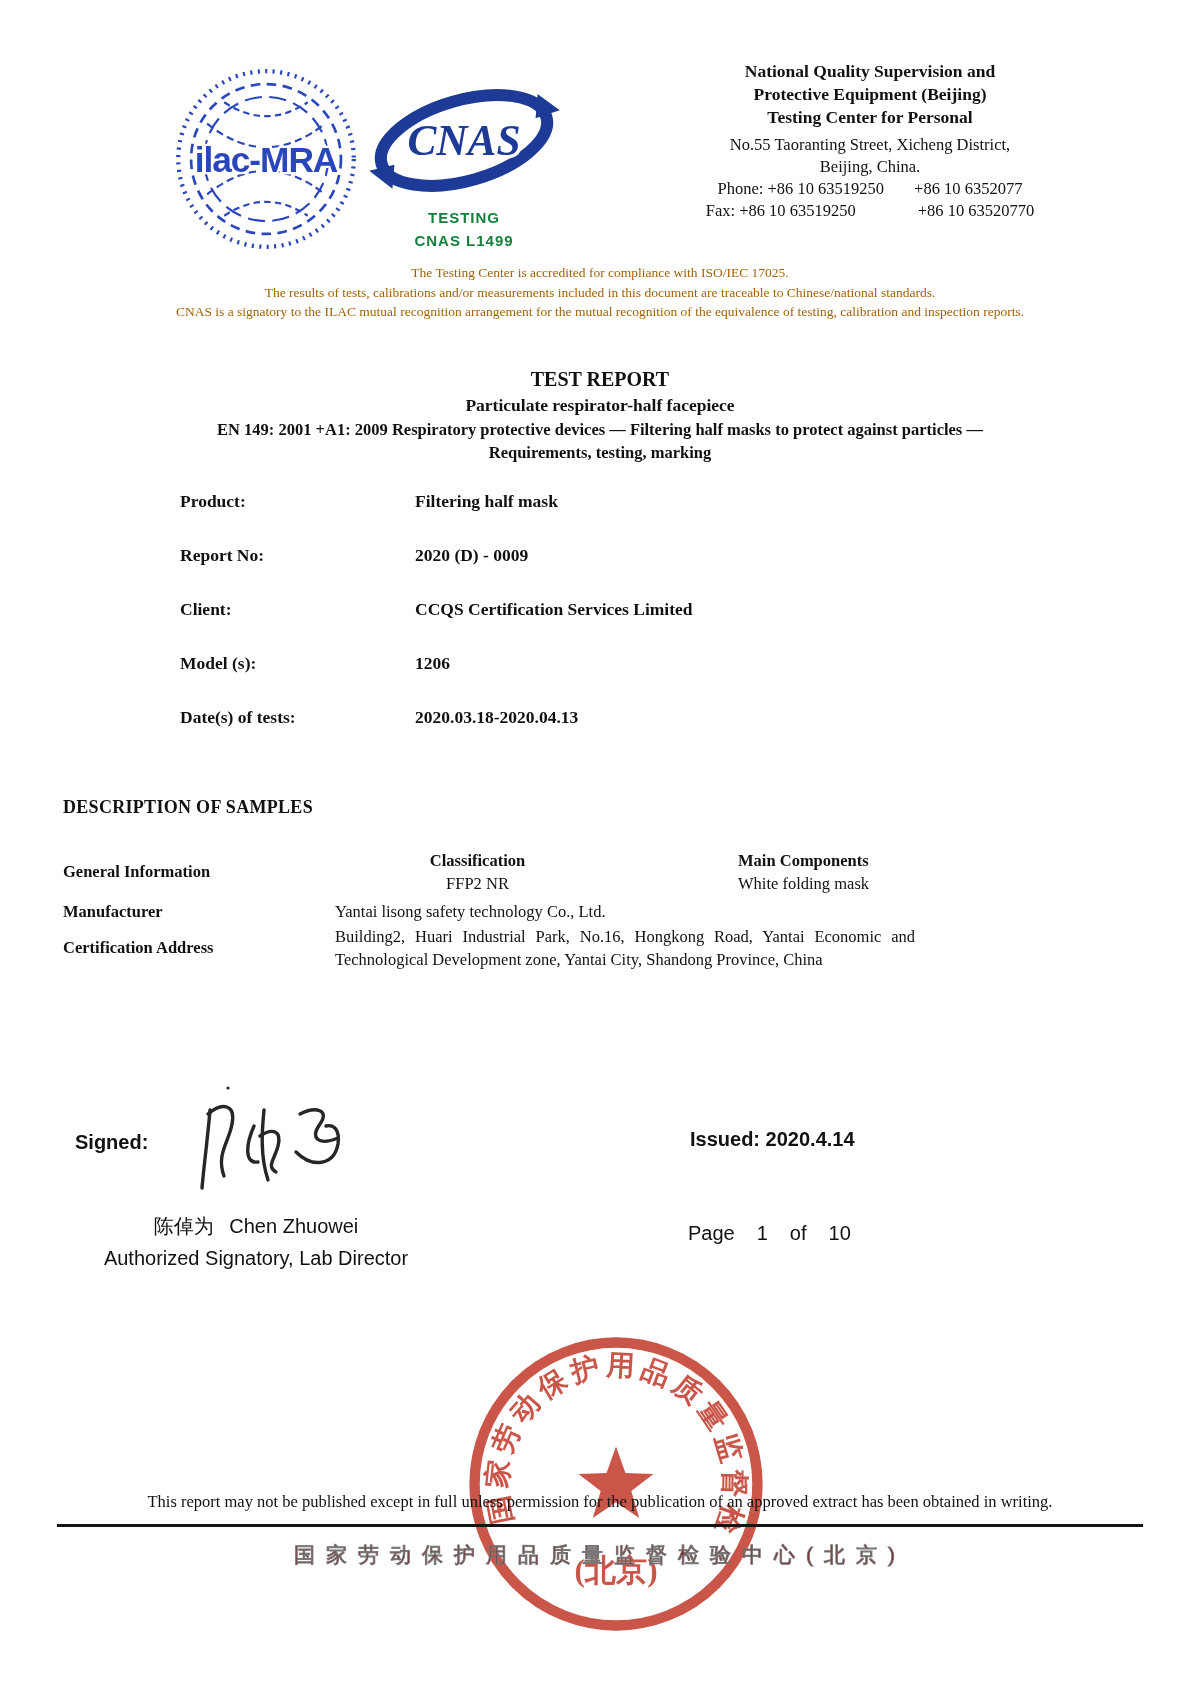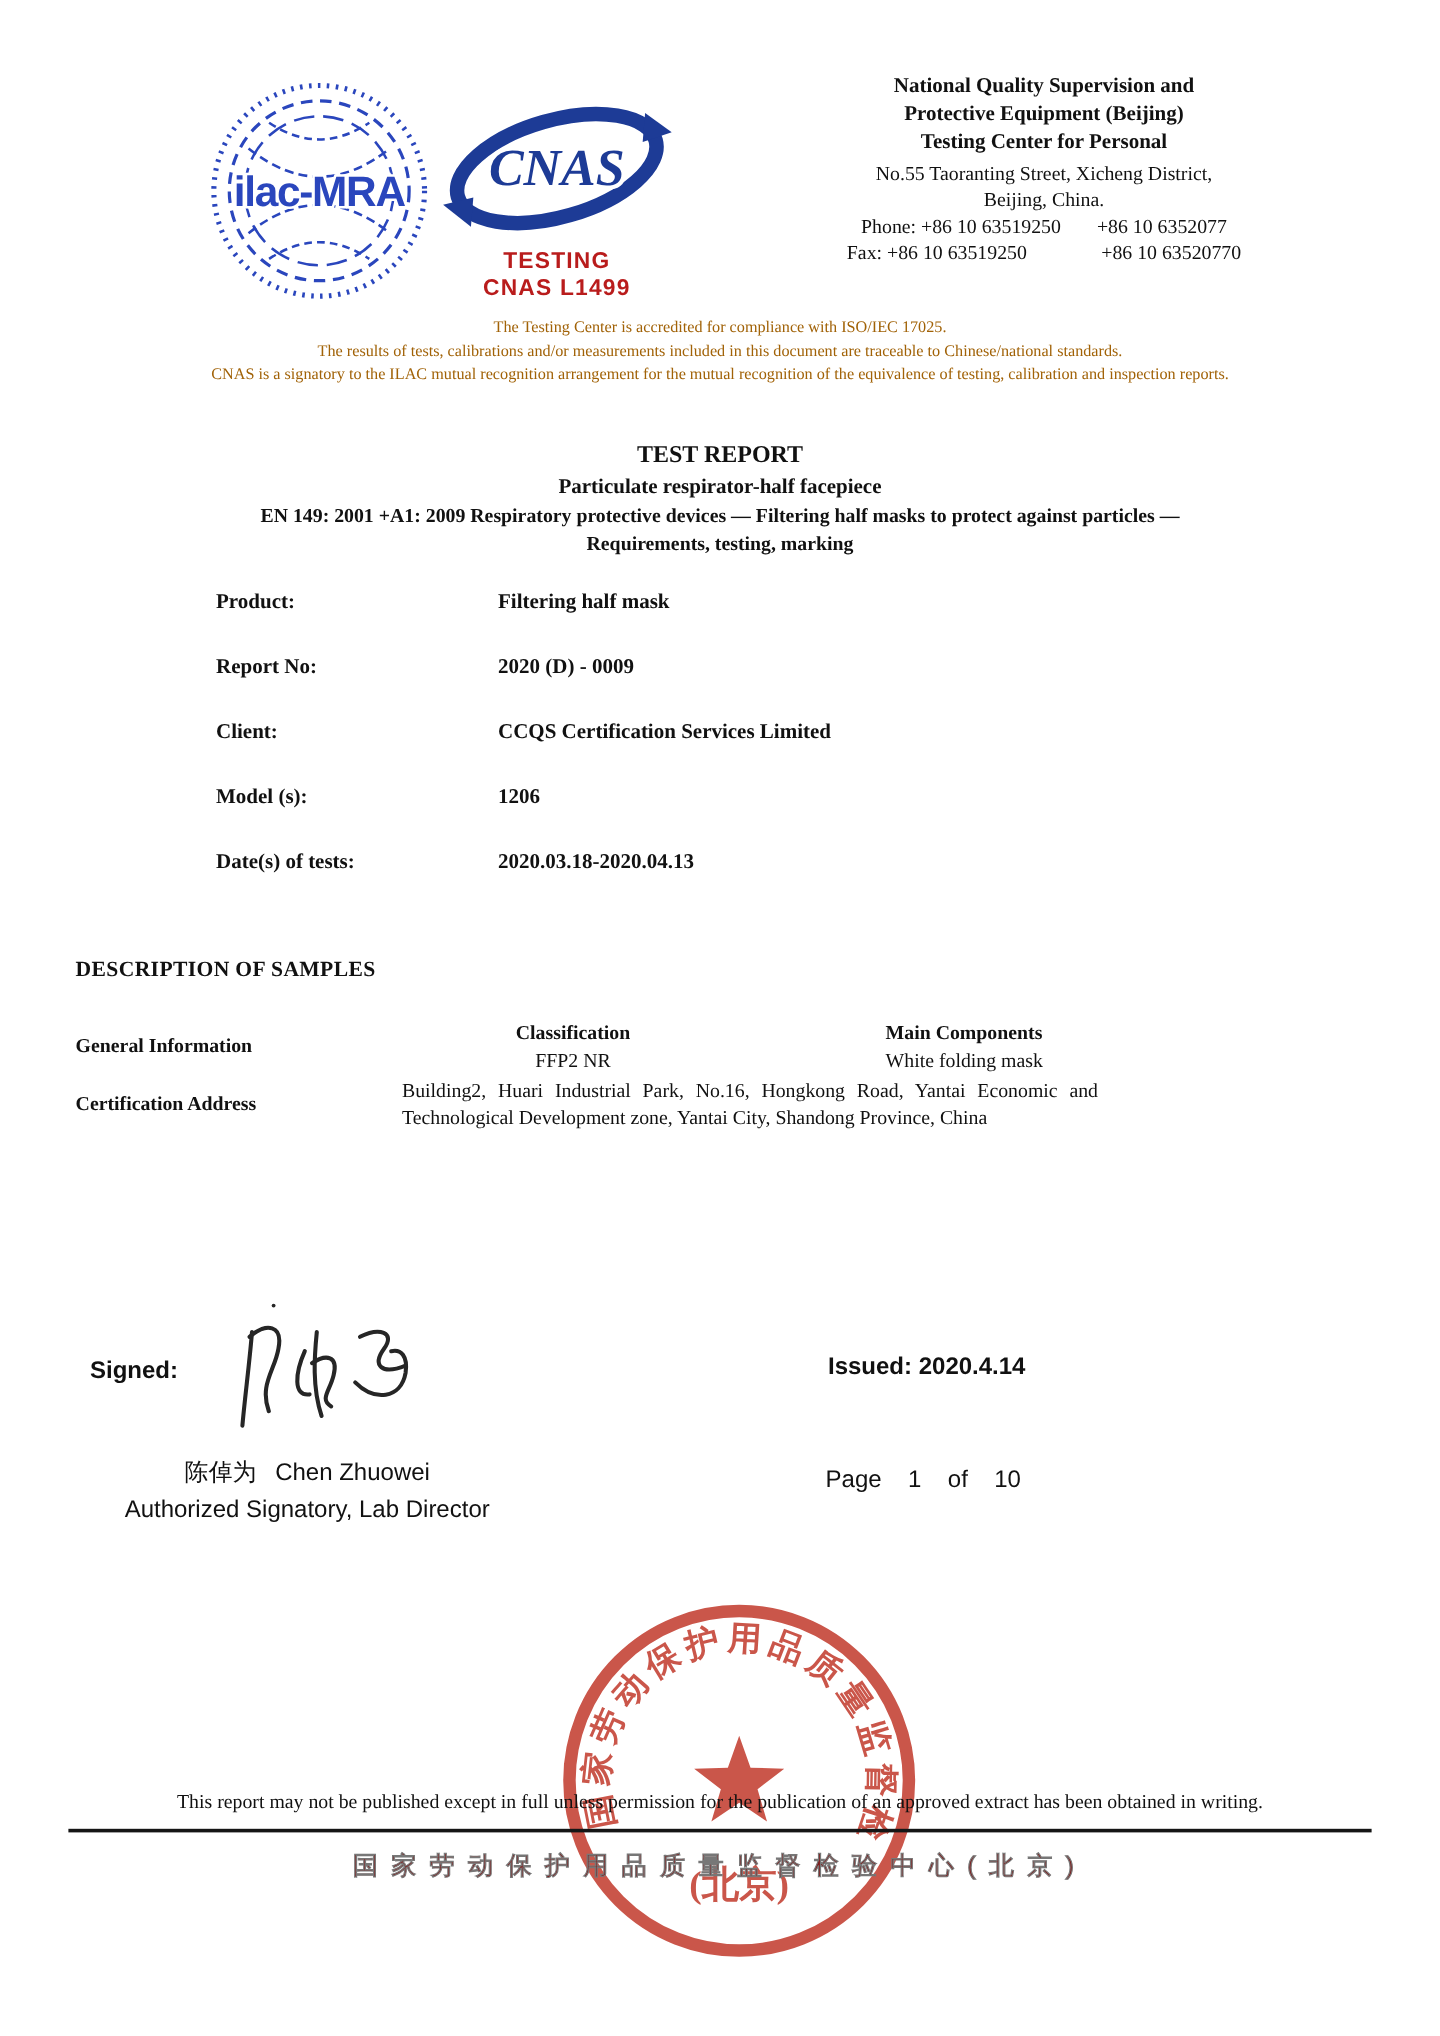--- a/index.html
+++ b/index.html
@@ -10,22 +10,22 @@
   }
   html,body{margin:0;padding:0;background:#fff;}
   .page{position:relative;width:1200px;height:1697px;background:#ffffff;
         font-family:"Liberation Serif",serif;color:var(--text);overflow:hidden;}
 
   
   .logos{position:absolute;left:172px;top:68px;display:flex;}
   .ilac-svg{width:188px;height:182px;}
   .cnas-block{margin-left:6px;margin-top:12px;width:196px;text-align:center;}
   .cnas-svg{width:192px;height:126px;display:block;margin:0 auto;}
-  .cnas-sub{font-family:"Liberation Sans",sans-serif;font-weight:bold;font-size:19px;
-            color:#b91c1c;letter-spacing:1px;line-height:23px;}
+  .cnas-sub{font-family:"Liberation Sans",sans-serif;font-weight:bold;font-size:15px;
+            color:#15803d;letter-spacing:1px;line-height:23px;}
   .ilac-text{font-family:"Liberation Sans",sans-serif;font-weight:bold;font-size:33px;
              letter-spacing:-1px;fill:var(--ilac-blue);stroke:#ffffff;stroke-width:4px;paint-order:stroke;}
   .ilac-arc{stroke:var(--ilac-blue);fill:none;}
   .cnas-ellipse{stroke:var(--cnas-navy);fill:none;stroke-width:12;}
   .cnas-arrow{fill:var(--cnas-navy);}
   .cnas-text{font-family:"Liberation Serif",serif;font-style:italic;font-weight:bold;
              font-size:43px;fill:var(--cnas-navy);stroke:#ffffff;stroke-width:7px;paint-order:stroke;}
 
   
   .header-text{position:absolute;left:600px;top:60px;width:540px;text-align:center;}
@@ -179,20 +179,24 @@
       <div class="cell-general">General Information</div>
       <div class="cell-class">
         <div class="sub-head">Classification</div>
         <div>FFP2 NR</div>
       </div>
       <div class="cell-main">
         <div class="sub-head">Main Components</div>
         <div>White folding mask</div>
       </div>
     </div>
+    <div class="srow2">
+      <div class="row-label">Manufacturer</div>
+      <div>Yantai lisong safety technology Co., Ltd.</div>
+    </div>
     <div class="srow3">
       <div class="row-label">Certification Address</div>
       <div class="addr-val">Building2, Huari Industrial Park, No.16, Hongkong Road, Yantai Economic and Technological Development zone, Yantai City, Shandong Province, China</div>
     </div>
   </div>
 
   <div class="signed-label sans">Signed:</div>
 
   <svg class="signature-svg" viewBox="0 0 168 122">
     <g fill="none" stroke="#262626" stroke-width="3.4" stroke-linecap="round" stroke-linejoin="round">

